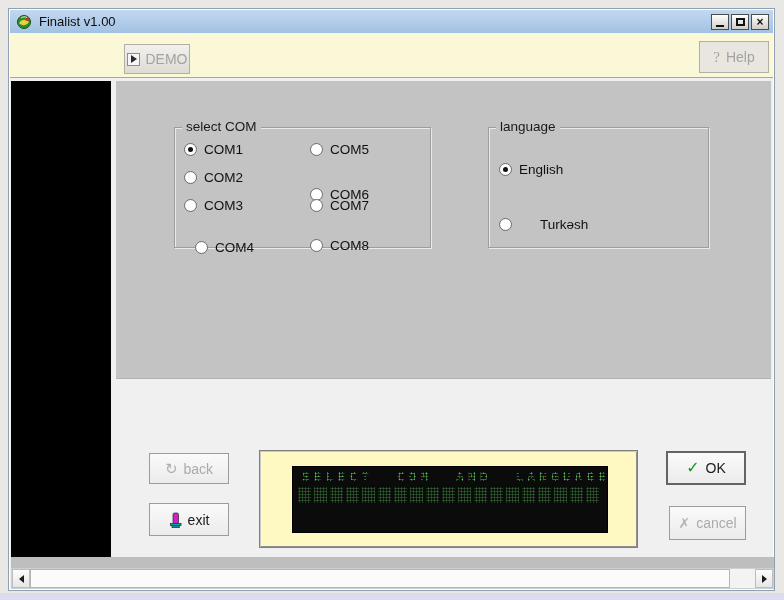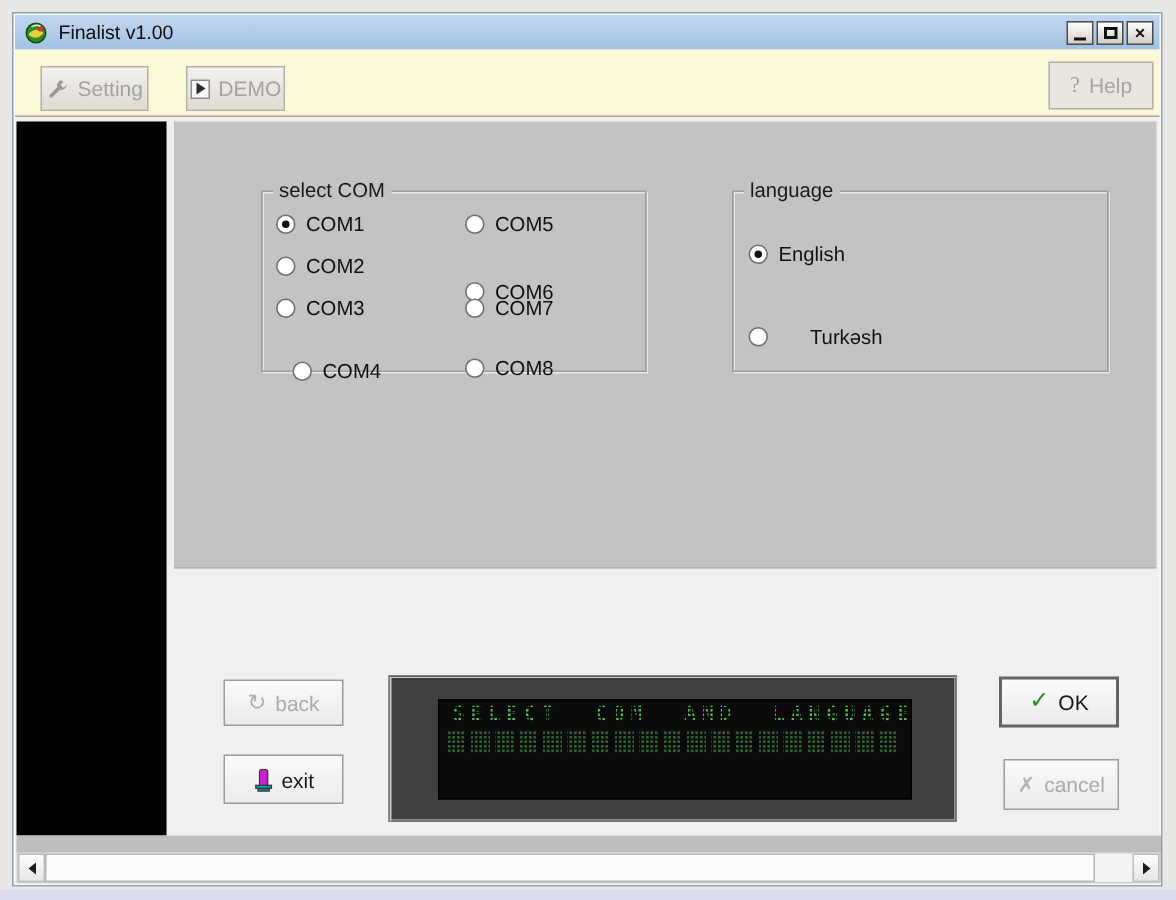--- a/index.html
+++ b/index.html
@@ -84,21 +84,21 @@
     border-bottom: 1px solid #b2b2b2;
   }
 
   
   .groupbox {
     position: absolute;
     border: 1px solid #9d9d9d;
     box-shadow: inset 1px 1px 0 rgba(255,255,255,.65), 1px 1px 0 rgba(255,255,255,.65);
   }
   .gb-com  { left: 58px; top: 46px; width: 257px; height: 121px; }
-  .gb-lang { left: 372px; top: 46px; width: 251px; height: 121px; }
+  .gb-lang { left: 372px; top: 46px; width: 221px; height: 121px; }
   .gb-title {
     position: absolute; top: -9px; left: 7px;
     background: #c3c3c3; padding: 0 4px;
     font-size: 13.5px; color: #1a1a1a;
   }
   .radio-row {
     position: absolute; display: flex; align-items: center; gap: 7px;
     height: 15px; cursor: default;
   }
   .radio-circle {
@@ -134,21 +134,21 @@
   .btn-exit   { left: 140px; top: 494px; width: 80px; height: 33px; }
   .btn-ok     { left: 657px; top: 442px; width: 80px; height: 34px; border: 2px solid #646464; }
   .btn-cancel { left: 660px; top: 497px; width: 77px; height: 34px; }
   .ico-back   { font-size: 15px; color: #b0b0b0; line-height: 1; }
   .ico-ok     { font-size: 16px; font-weight: bold; color: #189618; line-height: 1; }
   .ico-cancel { font-size: 14px; font-weight: bold; color: #b4b4b4; line-height: 1; }
 
   
   .display-bezel {
     position: absolute; left: 250px; top: 441px; width: 379px; height: 98px;
-    background: #404040;
+    background: #fef9c3;
     border: 1px solid #7f7f7f;
     box-shadow: inset 1px 1px 0 #c9c9c9, inset -1px -1px 0 #909090;
   }
   .display-screen {
     position: absolute; left: 32px; top: 15px; width: 316px; height: 67px;
     background: #0b0b0b; border: 1px solid #000;
     overflow: hidden;
   }
   .dotmask {
     -webkit-mask-image: radial-gradient(circle, #000 0.9px, rgba(0,0,0,0) 1.15px);
@@ -223,26 +223,20 @@
       <div class="win-btn">
           <span class="glyph-max"></span>
         </div>
       <div class="win-btn">
           <span>×</span>
         </div>
     </div>
   </div>
 
   <div class="toolbar">
-    <div class="tb-btn tb-setting">
-      <svg width="15" height="15" viewBox="0 0 15 15">
-        <path d="M10.5 1.5a3.5 3.5 0 0 0-3.3 4.7L2 11.4 2 13h1.8l5.2-5.2a3.5 3.5 0 0 0 4.5-3.4l-2.2 2.2-2-2 2.2-2.2a3.5 3.5 0 0 0-1-.1z" fill="#9a9a9a"></path>
-      </svg>
-      <span>Setting</span>
-    </div>
     <div class="tb-btn tb-demo">
       <span class="demo-glyph-box">
           <span class="demo-triangle"></span>
         </span>
       <span>DEMO</span>
     </div>
     <div class="tb-btn tb-help">
       <span class="help-q">?</span>
       <span>Help</span>
     </div>

